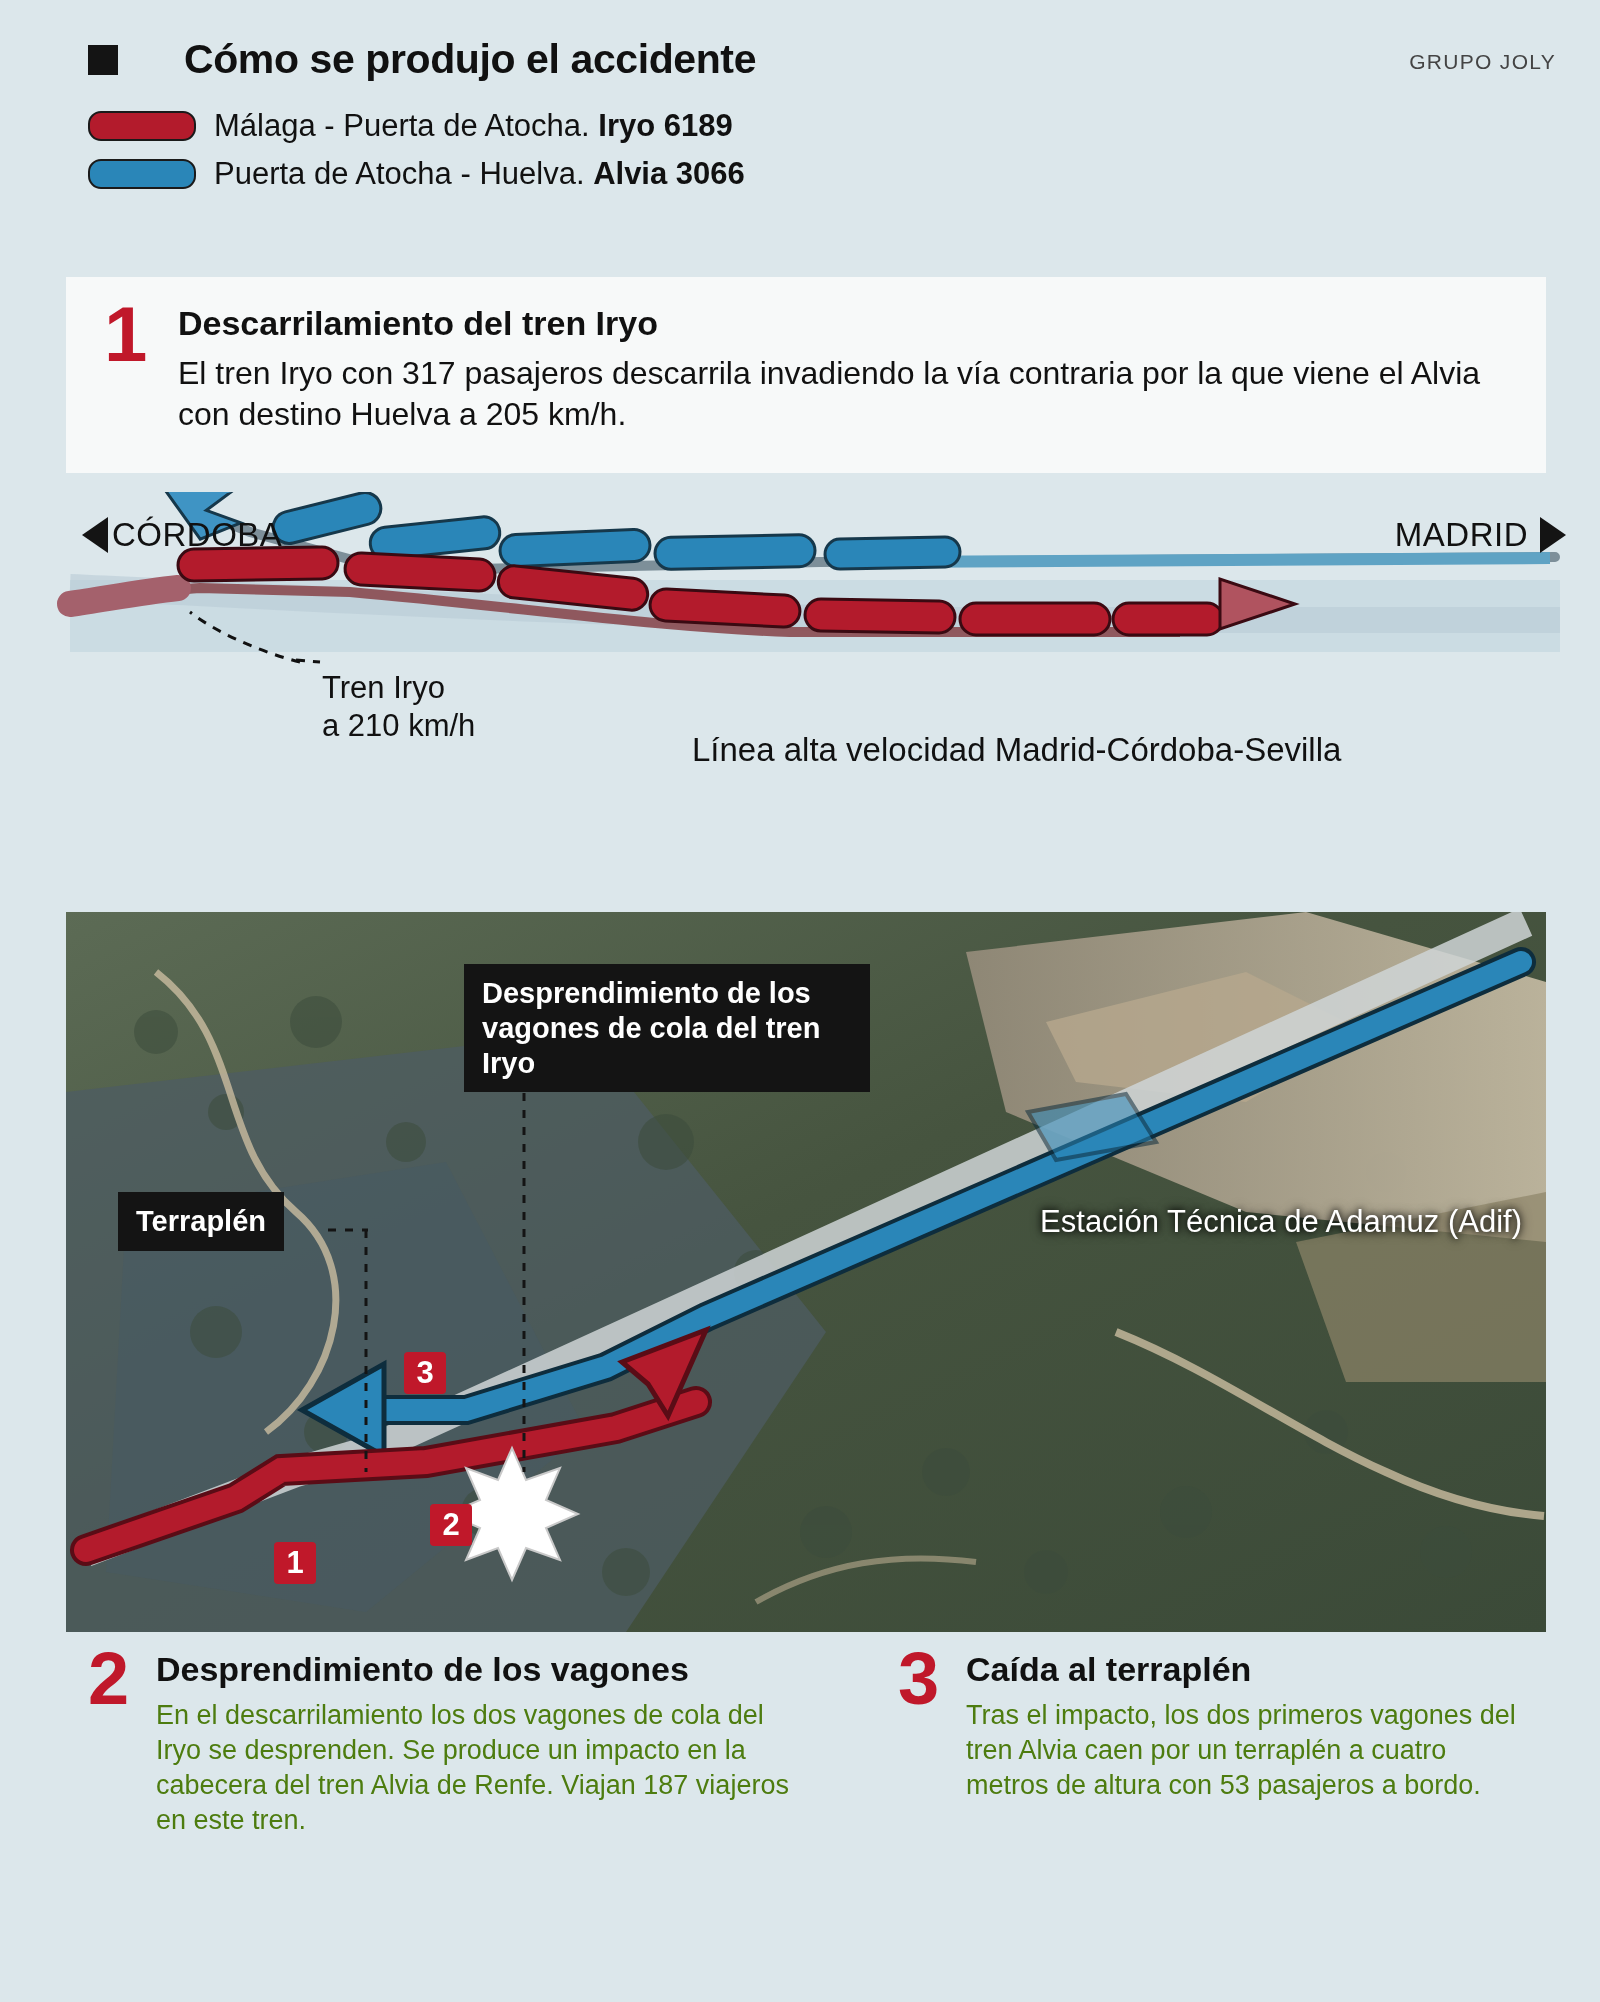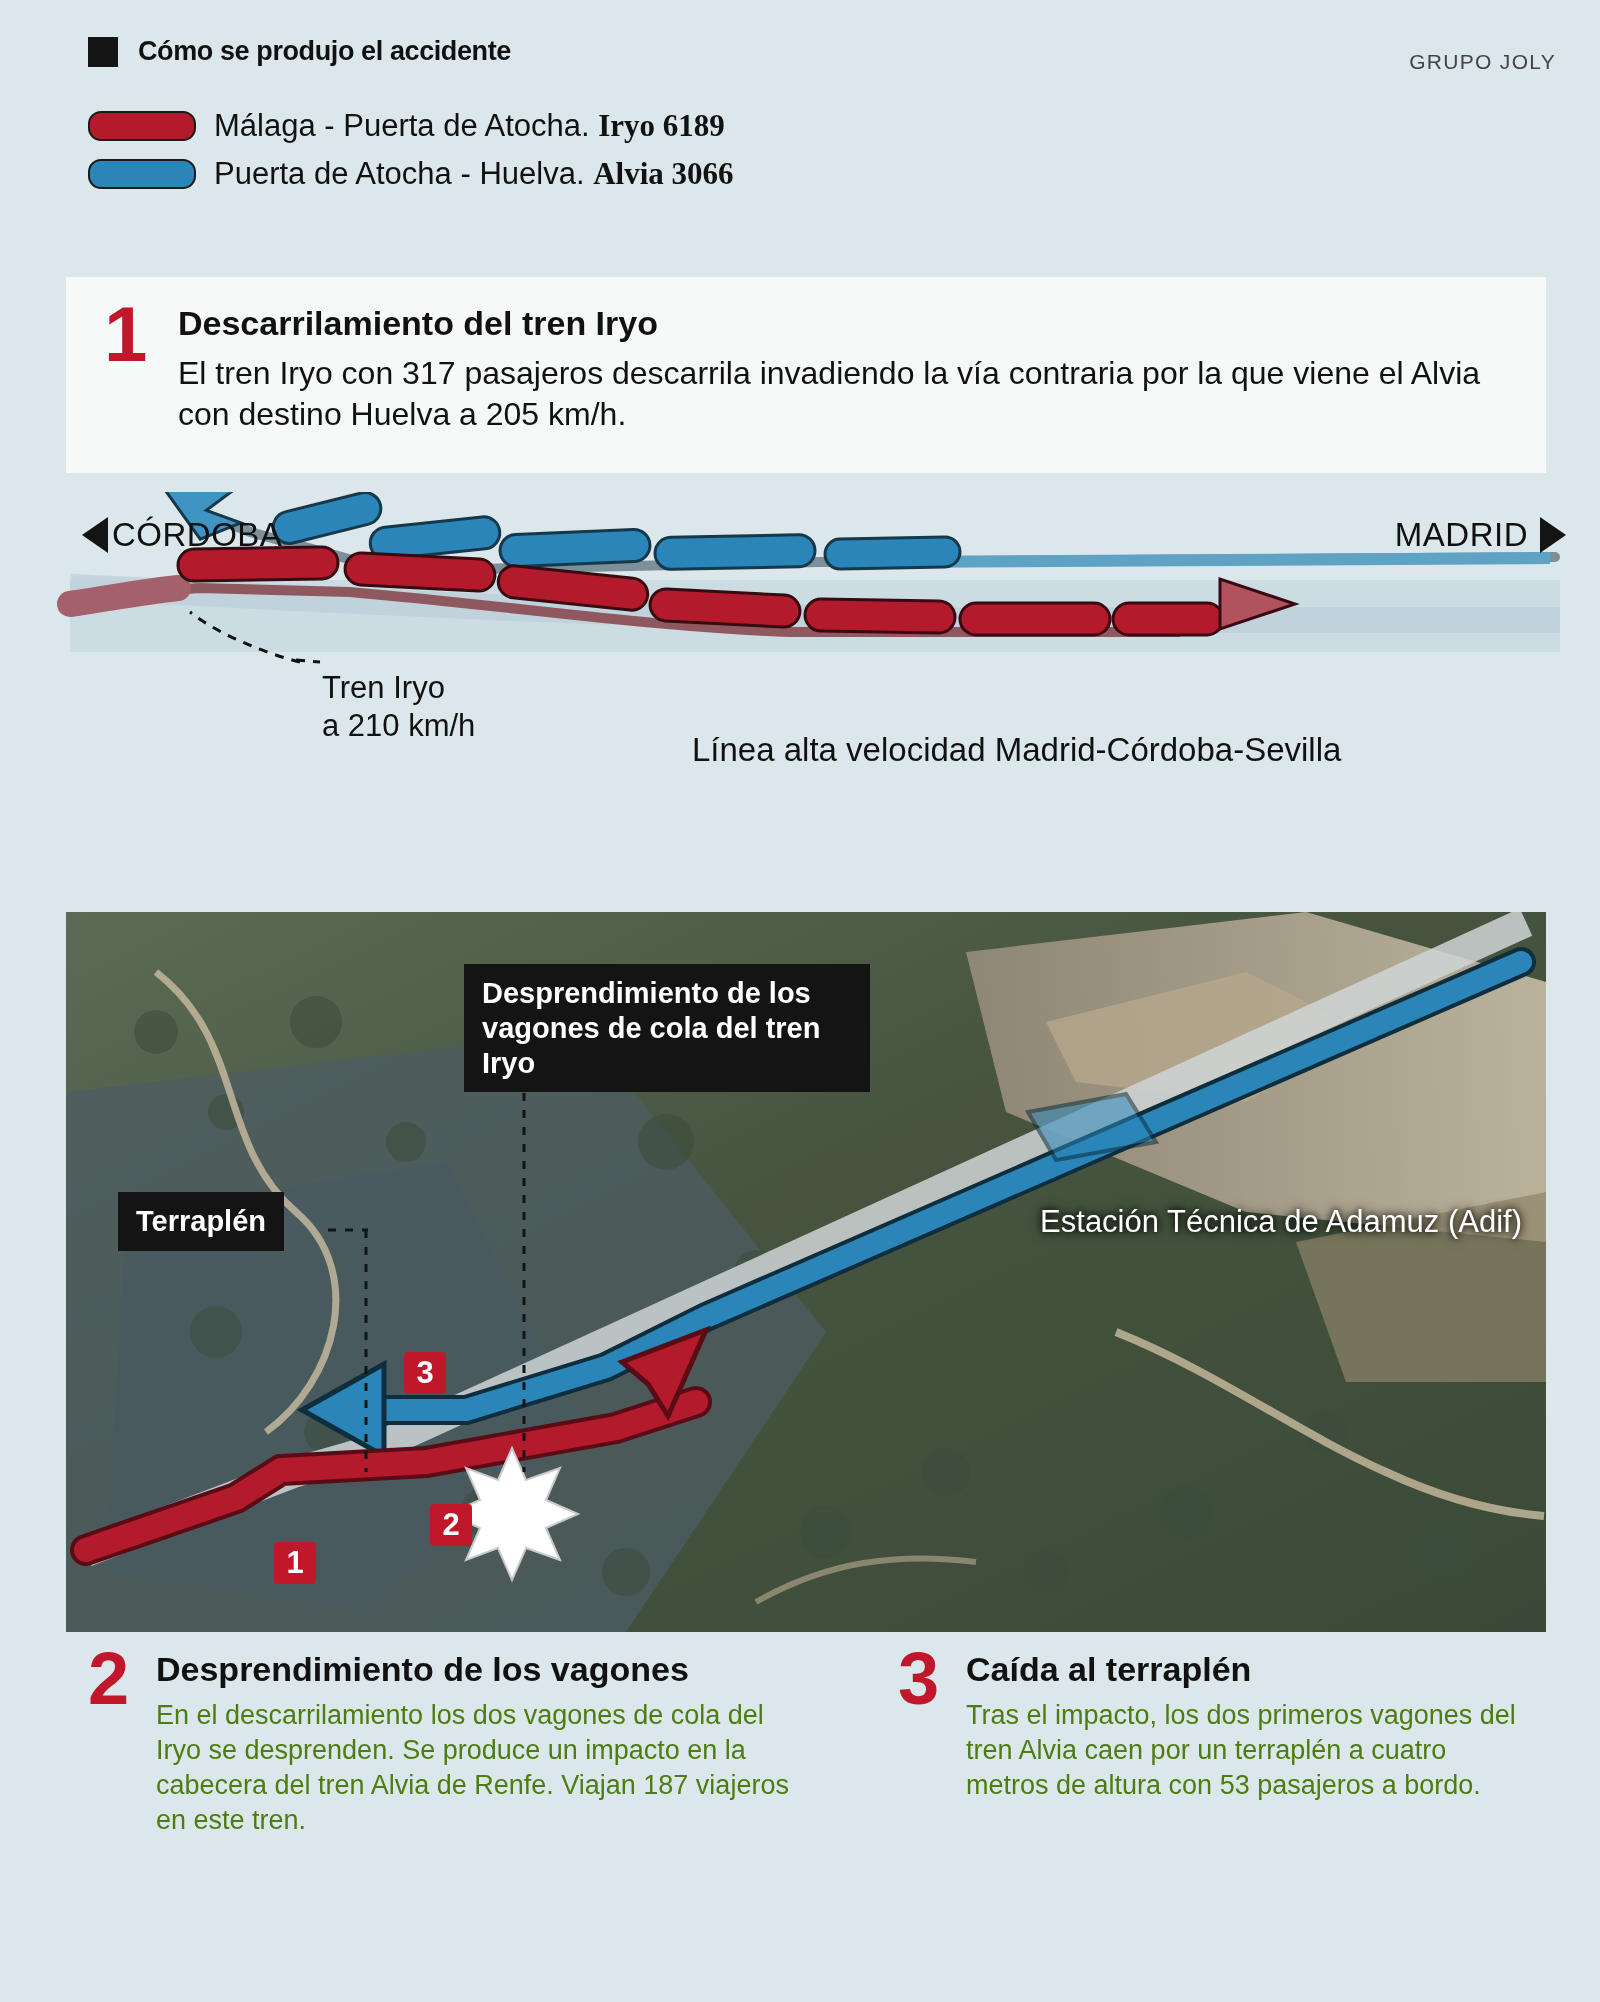--- a/index.html
+++ b/index.html
@@ -34,25 +34,26 @@
     display: flex;
     align-items: center;
     gap: 20px;
   }
   .title-square {
     width: 30px; height: 30px;
     background: #141414;
     display: block;
   }
   .main-title {
-    font-size: 27px;
+    font-size: 41px;
     font-weight: bold;
     letter-spacing: -0.4px;
     color: #111;
     white-space: nowrap;
+    margin-left: 46px;
   }
   .credit {
     position: absolute;
     right: 44px;
     top: 28px;
     font-size: 21px;
     letter-spacing: 1.3px;
     color: #444;
     font-weight: normal;
   }
@@ -75,21 +76,21 @@
     border-radius: 13px;
     border: 2px solid #1a1a1a;
   }
   .legend-chip.red { background: #b31b2c; }
   .legend-chip.blue { background: #2a86b8; }
   .legend-text {
     font-size: 31px;
     color: #111;
     white-space: nowrap;
   }
-  .legend-text b { font-weight: bold; font-family: Liberation Serif, serif; }
+  .legend-text b { font-weight: bold; }
 
   
   .step1-box {
     position: absolute;
     left: 66px;
     top: 277px;
     width: 1480px;
     height: 196px;
     background: #f7f9f9;
   }

